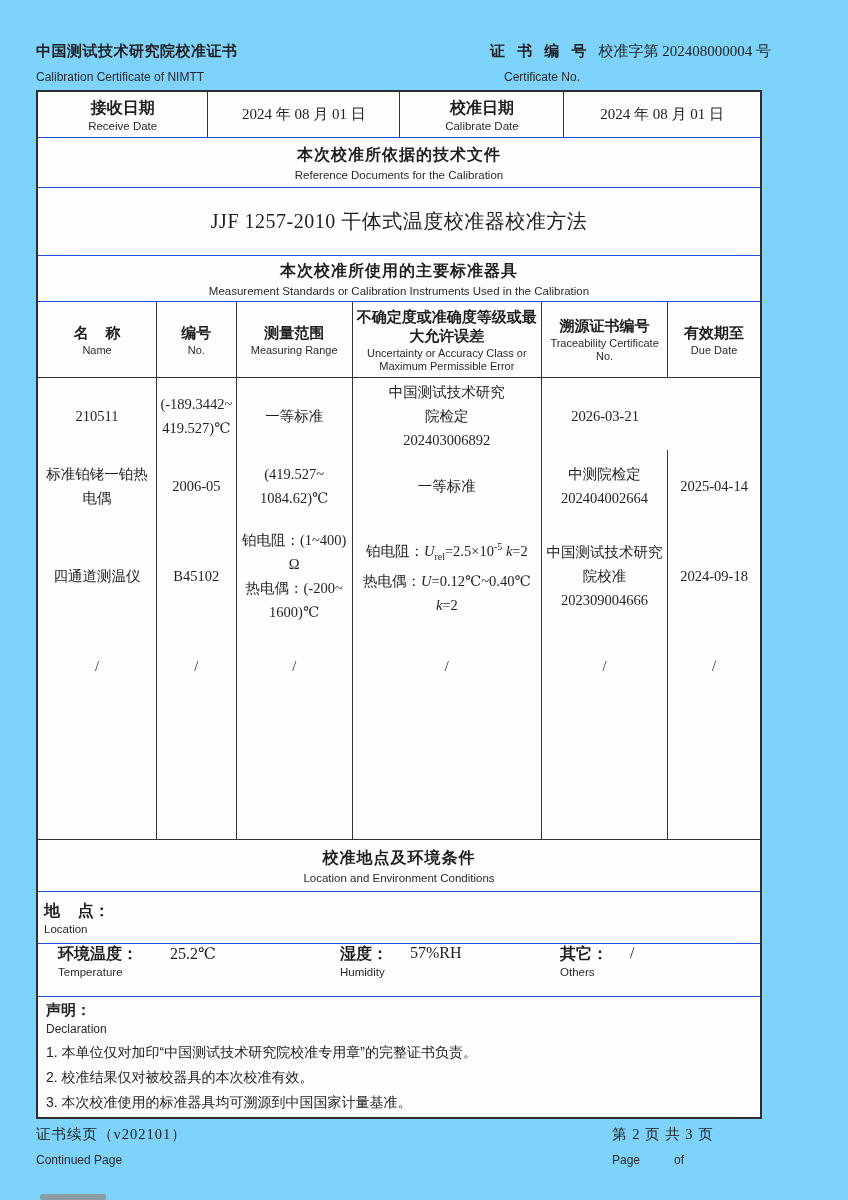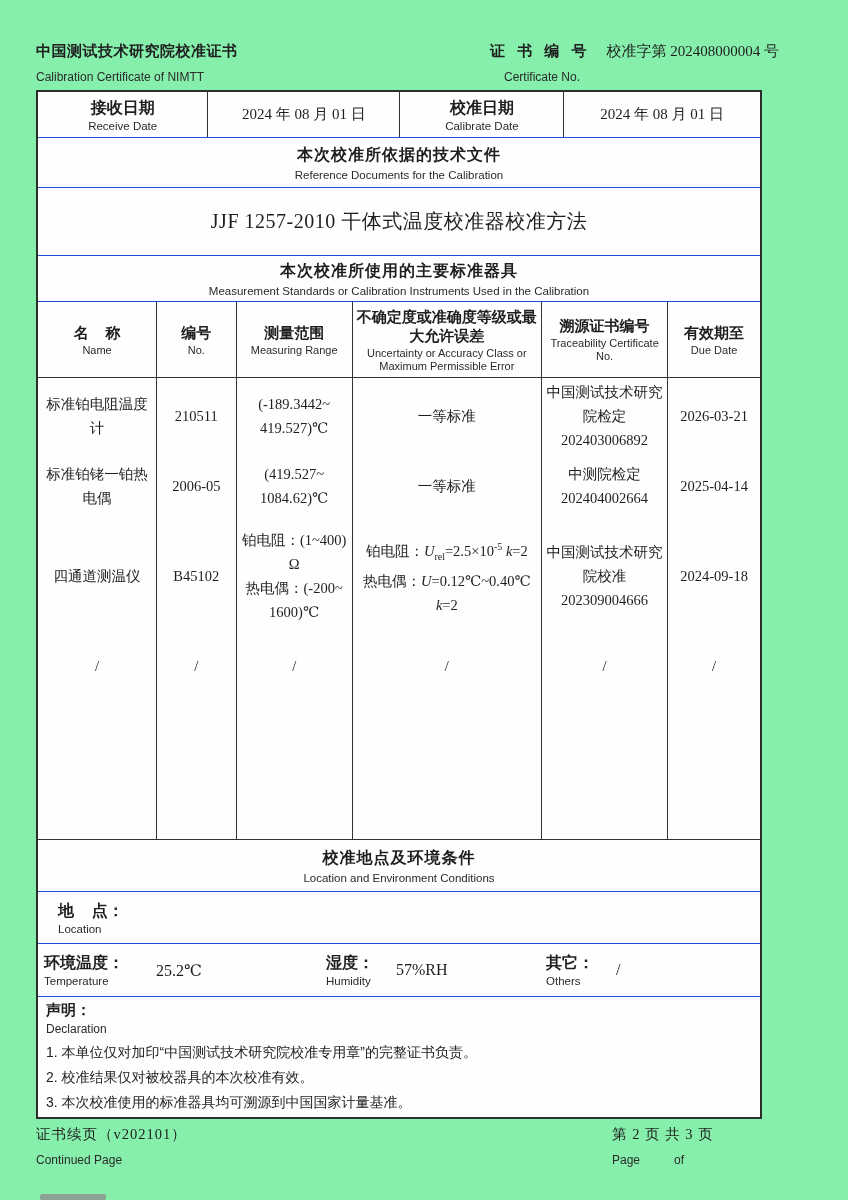--- a/index.html
+++ b/index.html
@@ -1,31 +1,31 @@
 <!DOCTYPE html>
 <html><head>
 <meta charset="utf-8">
 <style>
   html,body{margin:0;padding:0;background:#ffffff;}
   .page{
-    position:relative;width:848px;height:1200px;background:#86efac;
+    position:relative;width:848px;height:1200px;background:#7dd3fc;
     font-family:"Liberation Serif","DejaVu Serif",serif;color:#1e1e1e;overflow:hidden;
   }
   .hei{font-family:"Liberation Sans","DejaVu Sans",sans-serif;}
   .en{font-family:"Liberation Sans","DejaVu Sans",sans-serif;color:#2a2a2a;}
   .pre{white-space:pre-wrap;}
 
   
   .top-header{position:absolute;left:36px;top:42px;width:754px;}
   .th-left{position:absolute;left:0;top:0;}
   .th-right{position:absolute;left:454px;top:0;}
   .doc-title{font-size:15px;font-weight:600;letter-spacing:0.5px;}
   .doc-title-en{font-size:12px;margin-top:9px;}
   .cert-line{font-size:15px;}
-  .cert-label{font-weight:600;letter-spacing:4px;margin-right:16px;}
+  .cert-label{font-weight:600;letter-spacing:4px;margin-right:8px;}
   .cert-en{font-size:12px;margin-top:9px;margin-left:14px;}
 
   
   .doc{position:absolute;left:36px;top:90px;width:726px;border:2px solid #2d2d2d;background:#fefefe;box-sizing:border-box;}
   .row{box-sizing:border-box;}
   .bb{border-bottom:1px solid #1d4ed8;}
 
   
   .dates-row{display:grid;grid-template-columns:23.6% 26.6% 22.7% 27.1%;height:46px;}
   .dates-row > div{display:flex;flex-direction:column;align-items:center;justify-content:center;box-sizing:border-box;}
@@ -48,26 +48,26 @@
   .st-row .st-cell:not(:last-child){border-right:1px solid #333;}
   .st-header{height:76px;border-bottom:1px solid #333;}
   .st-header .st-cell{line-height:normal;}
   .st-h-cn{font-size:15px;font-weight:600;line-height:19px;}
   .st-h-en{font-size:11px;margin-top:2px;line-height:13px;}
   .r72{height:72px;} .r108{height:108px;} .filler{height:138px;border-bottom:1px solid #333;}
   .unc sub{font-size:10px;} .unc sup{font-size:10px;}
   .ital{font-style:italic;}
 
   
-  .place-row{height:52px;display:flex;align-items:center;padding:0 20px;box-sizing:border-box;}
+  .place-row{height:52px;display:flex;align-items:center;padding:0 6px;box-sizing:border-box;}
   .lbl{display:flex;flex-direction:column;}
   .lbl-cn{font-size:16px;font-weight:600;}
   .lbl-en{font-size:11.5px;margin-top:1px;}
   .place-value{font-size:16px;margin-left:60px;letter-spacing:0.5px;}
-  .env-row{height:53px;display:flex;align-items:center;padding:0 6px;box-sizing:border-box;}
+  .env-row{height:53px;display:flex;padding:0 20px;box-sizing:border-box;}
   .env-val{font-size:16px;}
   .v-temp{margin-left:32px;width:120px;}
   .v-hum{margin-left:22px;width:110px;}
   .v-oth{margin-left:22px;}
   .w-hum{margin-left:50px;}
   .w-oth{margin-left:40px;}
 
   
   .decl{height:120px;padding:4px 8px;box-sizing:border-box;}
   .decl-cn{font-size:15px;font-weight:600;}
@@ -155,23 +155,20 @@
         <div class="st-h-cn hei">溯源证书编号</div>
         <div class="st-h-en en">Traceability Certificate No.</div>
       </div>
       <div class="st-cell">
         <div class="st-h-cn hei">有效期至</div>
         <div class="st-h-en en">Due Date</div>
       </div>
     </div>
 
     <div class="row st-row r72">
-      <div class="st-cell">
-          <div>标准铂电阻温度计</div>
-        </div>
       <div class="st-cell">
           <div>210511</div>
         </div>
       <div class="st-cell">
         <div>(-189.3442~</div>
         <div>419.527)℃</div>
       </div>
       <div class="st-cell">
           <div>一等标准</div>
         </div>

